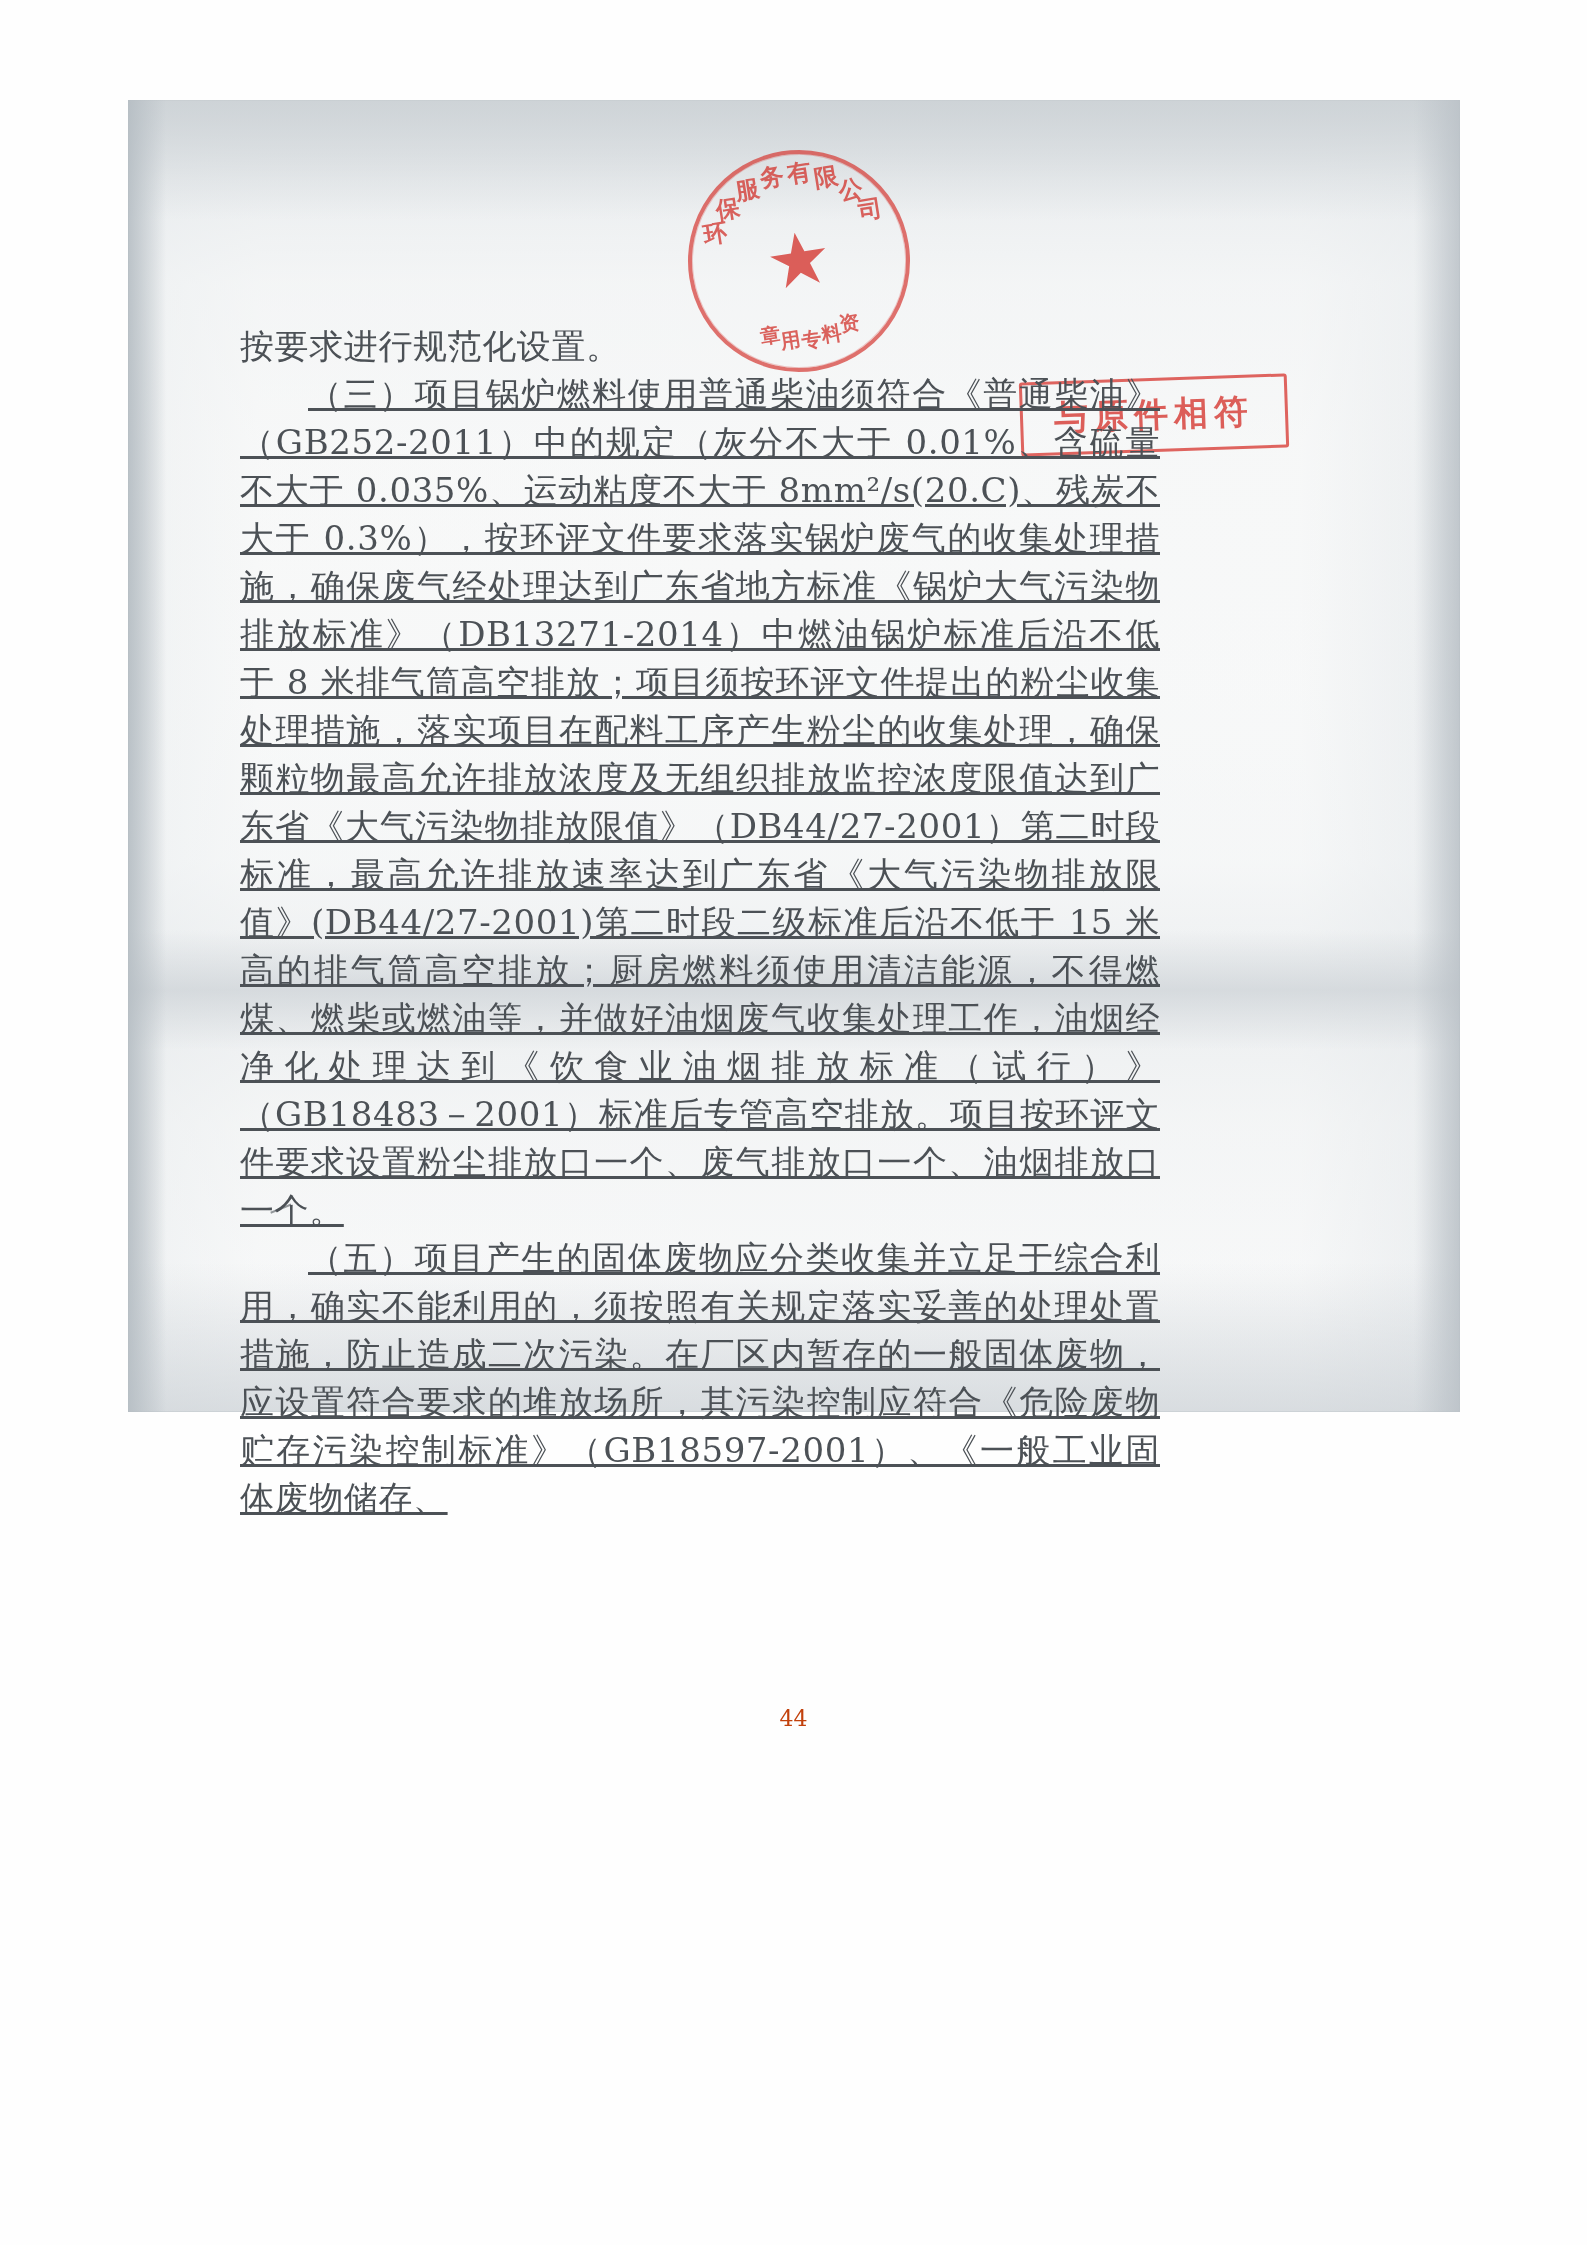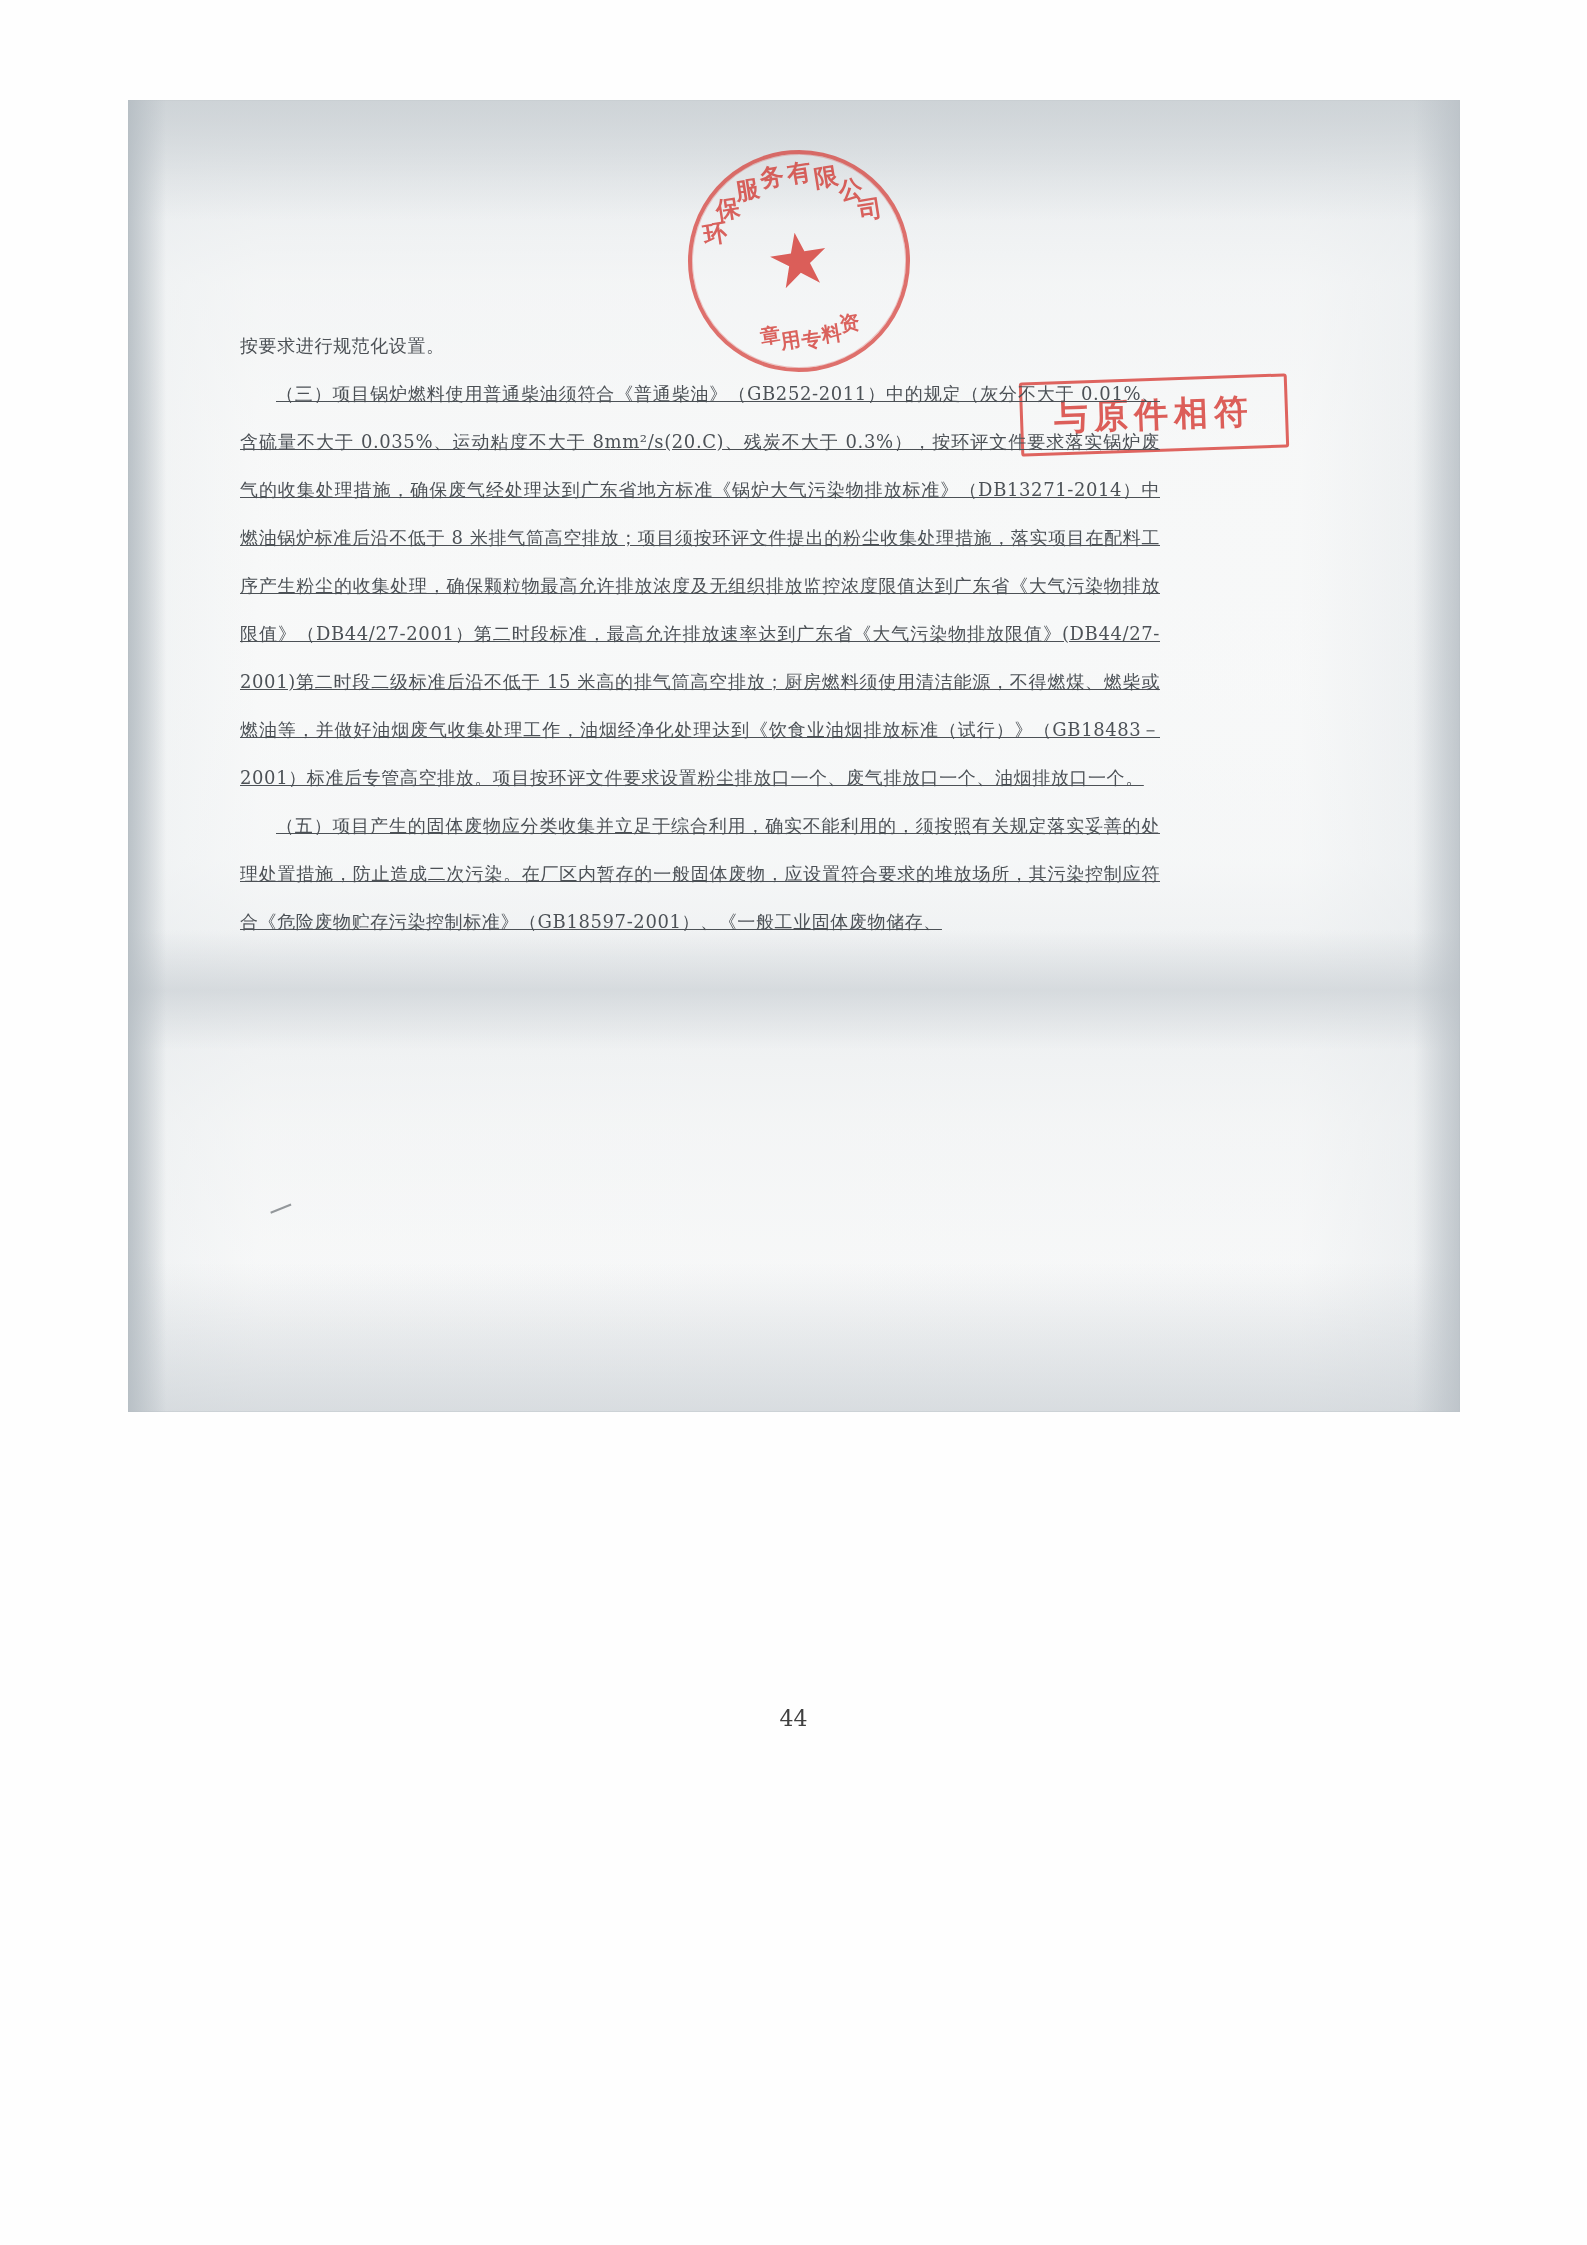--- a/index.html
+++ b/index.html
@@ -68,41 +68,41 @@
   .band.left-edge { left: 0; top:0; width: 38px; height: 100%; background: linear-gradient(90deg, rgba(180,188,194,0.85), rgba(180,188,194,0)); }
   .band.right-edge{ left: auto; right: 0; top:0; width: 46px; height: 100%; background: linear-gradient(270deg, rgba(185,192,198,0.8), rgba(185,192,198,0)); }
 
   
   #doc-text {
     position: absolute;
     left: 240px;
     top: 322px;
     width: 920px;
     font-family: "DejaVu Serif", "Liberation Serif", serif;
-    font-size: 18px;
+    font-size: 34px;
     line-height: 48px;
     color: #4c5156;
     letter-spacing: 0.6px;
     text-align: justify;
     text-justify: inter-character;
   }
   #doc-text p {
     margin: 0 0 0 0;
   }
   #doc-text p.indent { text-indent: 2em; text-decoration: underline; }
 
   .pnum {
     position: absolute;
     left: 0;
     top: 1706px;
     width: 1587px;
     text-align: center;
     font-family: "DejaVu Serif", "Liberation Serif", serif;
     font-size: 22px;
-    color: #404040;
+    color: #c2410c;
   }
 
   
   #seal {
     position: absolute;
     left: 688px;
     top: 150px;
     width: 222px;
     height: 222px;
     transform: rotate(-9deg);

